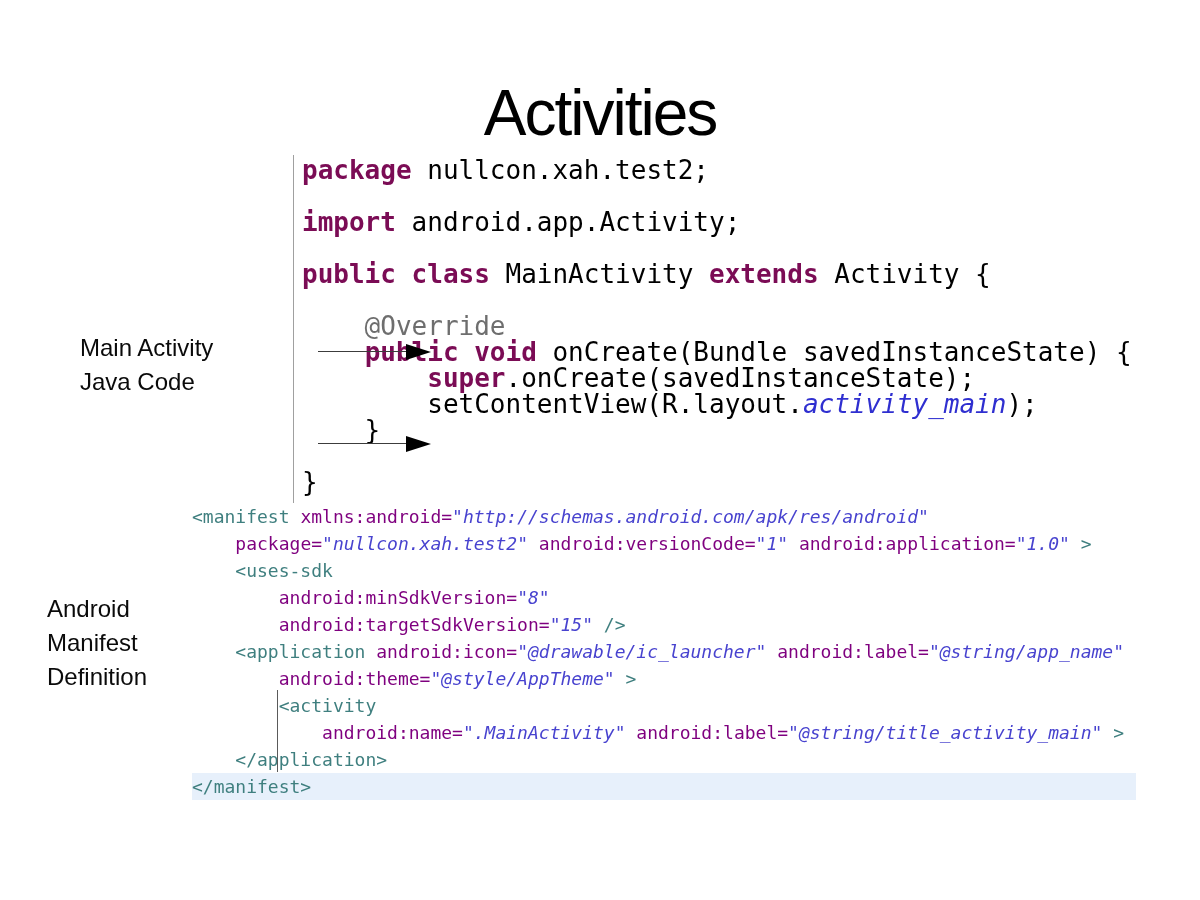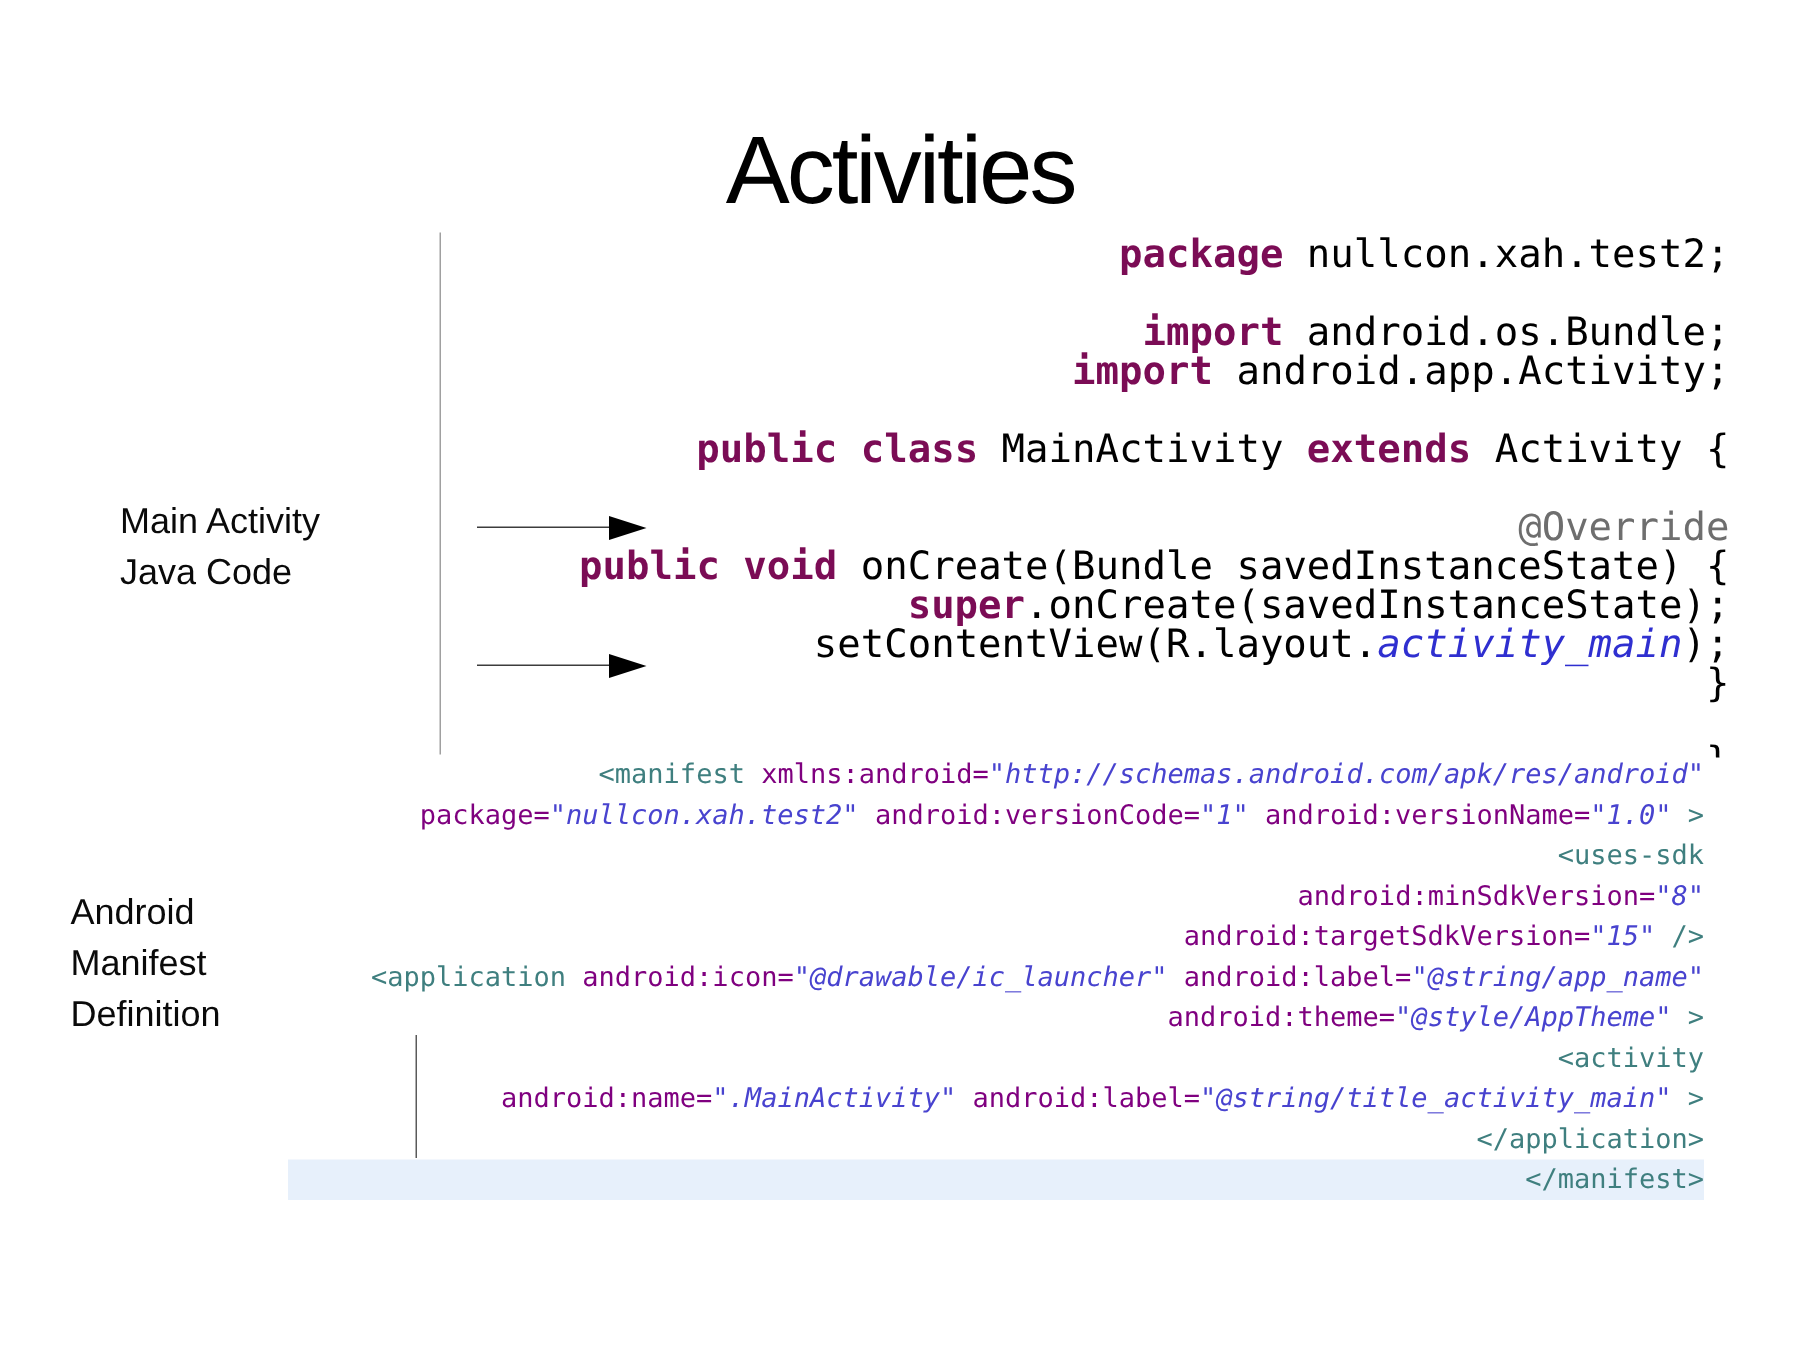--- a/index.html
+++ b/index.html
@@ -3,21 +3,21 @@
 <meta charset="utf-8">
 <style>
   html,body{margin:0;padding:0;background:#fff;}
   .slide{position:relative;width:1200px;height:900px;background:#ffffff;overflow:hidden;
          font-family:"Liberation Sans",sans-serif;border-radius:25px;}
   .title{position:absolute;top:76px;left:0;width:1200px;text-align:center;
          font-size:64px;letter-spacing:-2px;color:#000;font-weight:400;}
   .label{position:absolute;font-size:24px;line-height:34px;color:var(--label_text);}
   .label-java{left:80px;top:331px;}
   .label-manifest{left:47px;top:592px;}
-  .code{position:absolute;font-family:"DejaVu Sans Mono","Liberation Mono",monospace;text-align:right;}
+  .code{position:absolute;font-family:"DejaVu Sans Mono","Liberation Mono",monospace;}
   .code .line{white-space:pre;}
   .java-block{left:293px;top:155px;width:851px;height:348px;overflow:hidden;
               border-left:1px solid var(--code_border);padding:2px 0 0 8px;
               font-size:26px;line-height:26px;background:#fff;}
   .java-block .line{height:26px;}
   .manifest-block{left:190px;top:503px;width:944px;padding-left:2px;
                   font-size:18px;line-height:27px;background:#fff;}
   .manifest-block .line{height:27px;}
   .manifest-block .line.hl{background:var(--row_highlight);}
   
@@ -52,21 +52,20 @@
 
   <div class="label label-manifest">
     <div>Android</div>
     <div>Manifest</div>
     <div>Definition</div>
   </div>
 
   <div class="code java-block">
       <div class="line"><span class="kw">package</span><span class="pl"> nullcon.xah.test2;</span></div>
       <div class="line">&nbsp;</div>
-      <div class="line"><span class="kw">import</span><span class="pl"> android.os.Bundle;</span></div>
       <div class="line"><span class="kw">import</span><span class="pl"> android.app.Activity;</span></div>
       <div class="line">&nbsp;</div>
       <div class="line"><span class="kw">public class</span><span class="pl"> MainActivity </span><span class="kw">extends</span><span class="pl"> Activity {</span></div>
       <div class="line">&nbsp;</div>
       <div class="line"><span class="ann">    @Override</span></div>
       <div class="line"><span class="pl">    </span><span class="kw">public void</span><span class="pl"> onCreate(Bundle savedInstanceState) {</span></div>
       <div class="line"><span class="pl">        </span><span class="kw">super</span><span class="pl">.onCreate(savedInstanceState);</span></div>
       <div class="line"><span class="pl">        setContentView(R.layout.</span><span class="fld">activity_main</span><span class="pl">);</span></div>
       <div class="line"><span class="pl">    }</span></div>
       <div class="line">&nbsp;</div>
@@ -78,21 +77,21 @@
     <div class="head"></div>
   </div>
 
   <div class="arrow arrow-brace">
     <div class="shaft"></div>
     <div class="head"></div>
   </div>
 
   <div class="code manifest-block">
       <div class="line"><span class="tag">&lt;manifest</span><span class="pl"> </span><span class="attr">xmlns:android=</span><span class="val">"http://schemas.android.com/apk/res/android"</span></div>
-      <div class="line"><span class="pl">    </span><span class="attr">package=</span><span class="val">"nullcon.xah.test2"</span><span class="pl"> </span><span class="attr">android:versionCode=</span><span class="val">"1"</span><span class="pl"> </span><span class="attr">android:versionName=</span><span class="val">"1.0"</span><span class="tag"> &gt;</span></div>
+      <div class="line"><span class="pl">    </span><span class="attr">package=</span><span class="val">"nullcon.xah.test2"</span><span class="pl"> </span><span class="attr">android:versionCode=</span><span class="val">"1"</span><span class="pl"> </span><span class="attr">android:application=</span><span class="val">"1.0"</span><span class="tag"> &gt;</span></div>
       <div class="line"><span class="tag">    &lt;uses-sdk</span></div>
       <div class="line"><span class="pl">        </span><span class="attr">android:minSdkVersion=</span><span class="val">"8"</span></div>
       <div class="line"><span class="pl">        </span><span class="attr">android:targetSdkVersion=</span><span class="val">"15"</span><span class="tag"> /&gt;</span></div>
       <div class="line"><span class="tag">    &lt;application</span><span class="pl"> </span><span class="attr">android:icon=</span><span class="val">"@drawable/ic_launcher"</span><span class="pl"> </span><span class="attr">android:label=</span><span class="val">"@string/app_name"</span></div>
       <div class="line"><span class="pl">        </span><span class="attr">android:theme=</span><span class="val">"@style/AppTheme"</span><span class="tag"> &gt;</span></div>
       <div class="line"><span class="tag">        &lt;activity</span></div>
       <div class="line"><span class="pl">            </span><span class="attr">android:name=</span><span class="val">".MainActivity"</span><span class="pl"> </span><span class="attr">android:label=</span><span class="val">"@string/title_activity_main"</span><span class="tag"> &gt;</span></div>
       <div class="line"><span class="tag">    &lt;/application&gt;</span></div>
       <div class="line hl"><span class="tag">&lt;/manifest&gt;</span></div>
     </div>

